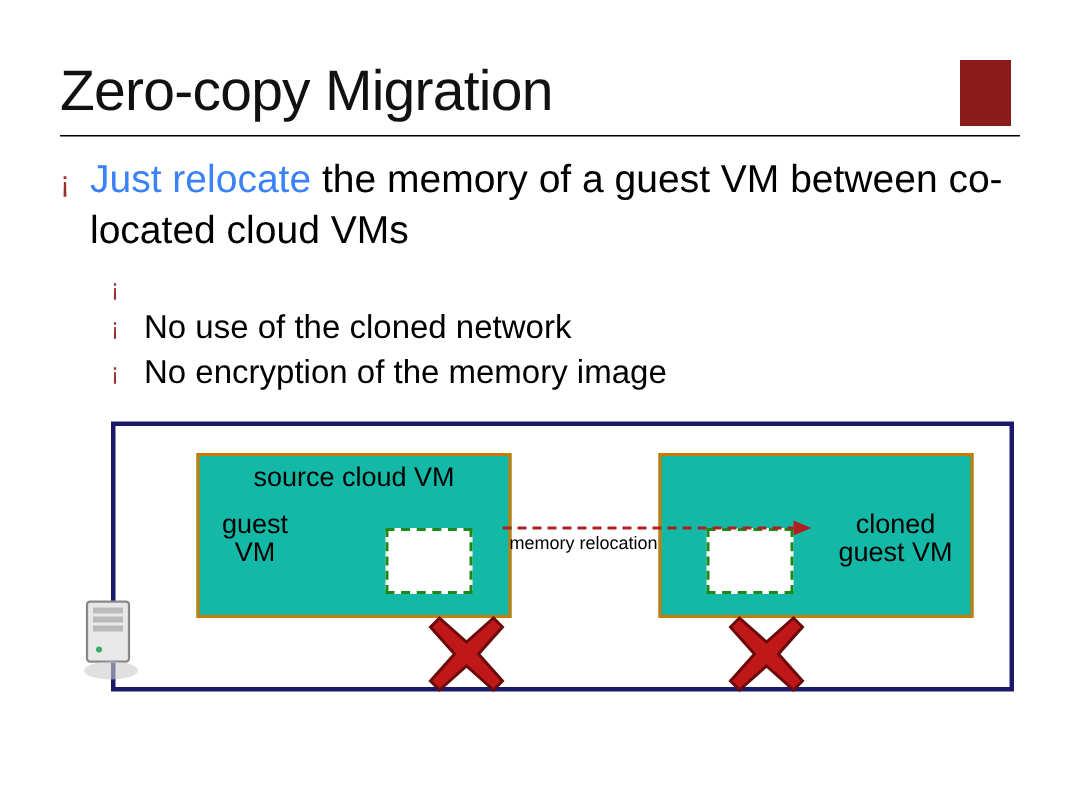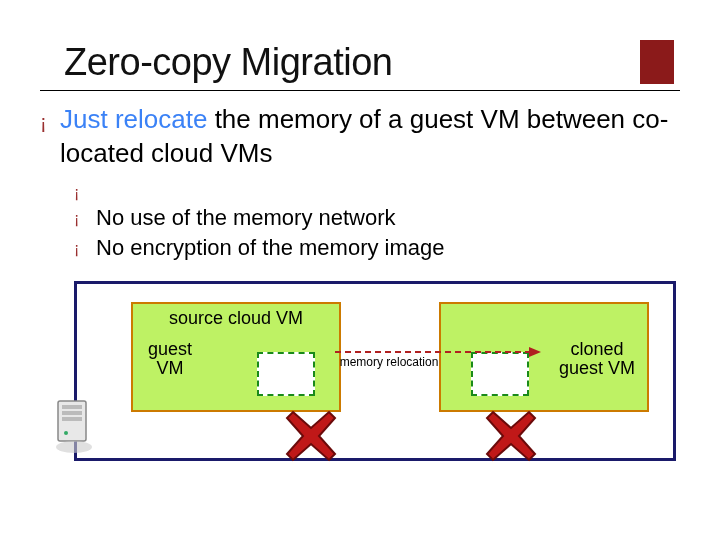--- a/index.html
+++ b/index.html
@@ -7,23 +7,22 @@
     width: 720px;
     height: 540px;
     font-family: "Segoe UI", Tahoma, Verdana, sans-serif;
     background: #fff;
     color: #000;
     position: relative;
     padding: 40px 40px 0 40px;
   }
   .title-row {
     display: flex;
-    align-items: center;
+    align-items: flex-start;
     justify-content: space-between;
-    margin-left: 24px;
   }
   .title {
     font-size: 38px;
     font-weight: 400;
     color: #111;
     letter-spacing: -0.5px;
   }
   .title-block {
     width: 34px;
     height: 44px;
@@ -69,21 +68,21 @@
   }
   .outer-frame {
     position: absolute;
     left: 30px; right: 0; top: 0; bottom: 0;
     border: 3px solid #1a1a6a;
     background: #fff;
   }
   .vm-box {
     position: absolute;
     border: 2px solid #cc7a00;
-    background: #bef264;
+    background: #14b8a6;
     top: 18px;
     height: 110px;
     width: 210px;
   }
   .vm-left  { left: 54px; }
   .vm-right { right: 24px; }
   .vm-label {
     text-align: center;
     font-size: 18px;
     padding: 4px 0 6px 0;
@@ -149,21 +148,21 @@
   <span class="txt">
     <span class="emph">Just relocate</span><span> the memory of a guest VM between co-located cloud VMs</span>
   </span>
 </div>
 
 <div class="bullet-lvl2">
   <span class="glyph">¡</span>
 </div>
 <div class="bullet-lvl2">
   <span class="glyph">¡</span>
-  <span>No use of the memory network</span>
+  <span>No use of the cloned network</span>
 </div>
 <div class="bullet-lvl2">
   <span class="glyph">¡</span>
   <span>No encryption of the memory image</span>
 </div>
 
 <div class="diagram-wrap">
 
   <div class="outer-frame">
 

